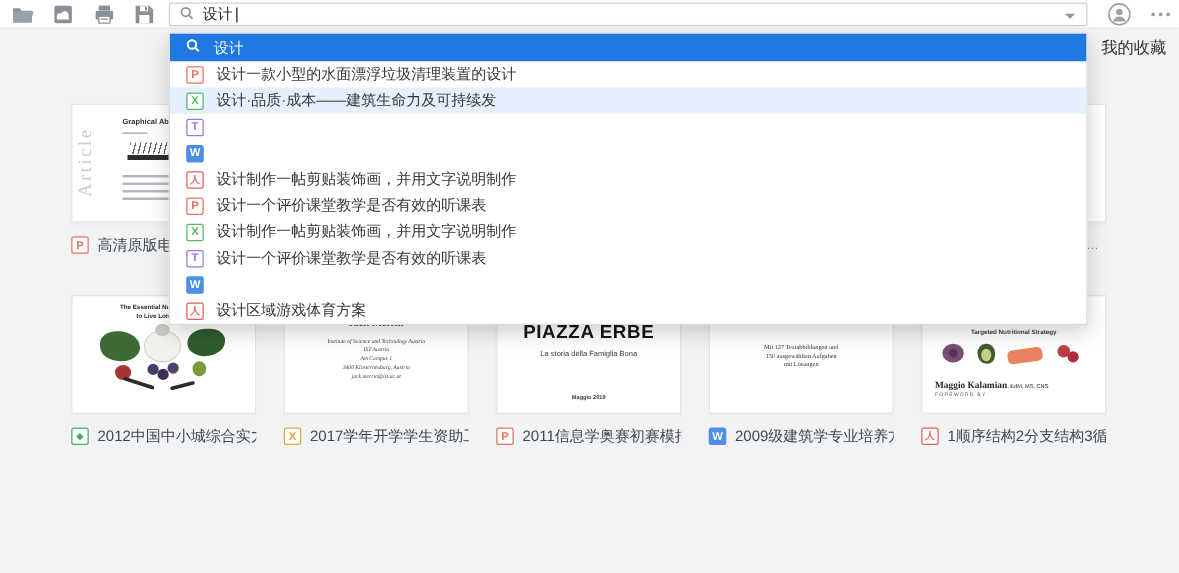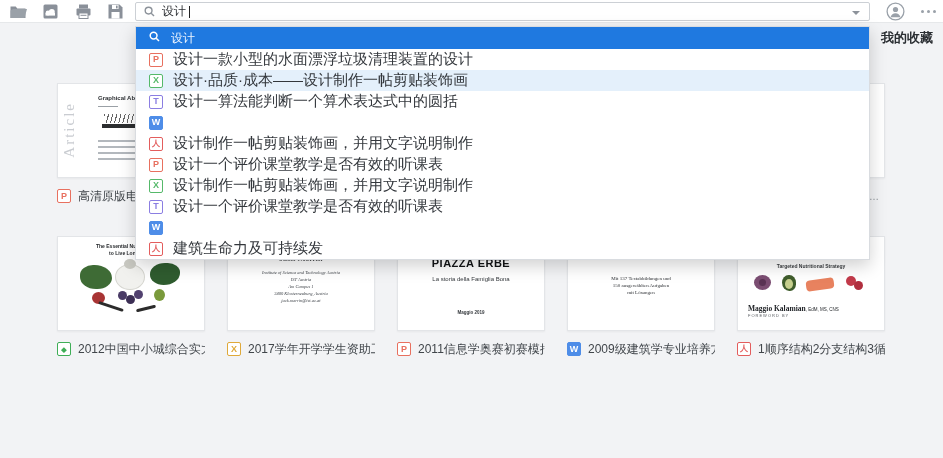--- a/index.html
+++ b/index.html
@@ -27,21 +27,21 @@
   .avatar { position:absolute; left:886px; top:2px; width:19px; height:19px; }
   .more { position:absolute; left:917px; top:2px; width:22px; height:19px;
           display:flex; align-items:center; justify-content:center; gap:3px; }
   .more i { width:3px; height:3px; border-radius:50%; background:#9aa1a9; display:block; }
 
   
   .tabbar { position:absolute; top:23px; left:0; width:943px; height:30px;
             display:flex; justify-content:flex-end; align-items:center;
             gap:15px; padding-right:10px; }
   .tab { font-size:13px; color:#2b2f33; cursor:pointer; }
-  .tab.fav { font-weight:bold; }
+  .tab.fav { font-weight:normal; }
 
   
   .row { position:absolute; left:57px; display:flex; gap:22px; }
   .row1 { top:83px; } .row2 { top:236px; }
   .card { width:148px; }
   .thumb { height:95px; background:#fff; border:1px solid #e3e5e8;
            box-shadow:0 1px 2px rgba(0,0,0,.05); position:relative; overflow:hidden; }
   .clabel { margin-top:10px; height:16px; display:flex; align-items:center; gap:7px; }
   .clabel .ltxt { font-size:12px; color:#41464b; white-space:nowrap; overflow:hidden; }
 
@@ -75,21 +75,21 @@
 
   
   .dropdown { position:absolute; left:135px; top:26px; width:735px; background:#fff;
               border:1px solid #d9dce0; box-shadow:0 6px 16px rgba(0,0,0,.18); z-index:10; }
   .dd-query { height:22px; background:#1f79e0; display:flex; align-items:center;
               gap:11px; padding-left:13px; }
   .dd-query span { font-size:12px; color:#eef5fe; }
   .dd-item { height:21px; display:flex; align-items:center; gap:10px;
              padding-left:13px; cursor:pointer; }
   .dd-item.hov { background:#e4f0fb; }
-  .dd-item .dtxt { font-size:15px; color:#33373c; white-space:nowrap; overflow:hidden;text-align:center; }
+  .dd-item .dtxt { font-size:12px; color:#33373c; white-space:nowrap; overflow:hidden;text-align:center; }
 
   
   .frag { margin-left:auto; margin-right:6px; font-size:10px; color:#8b9096; }
 </style>
 </head>
 <body>
 
 <div class="screen">
 
   <div class="toolbar">
@@ -239,21 +239,21 @@
       </div>
       <div class="clabel">
         <span class="fico f-xlsy">X</span>
         <span class="ltxt">2017学年开学学生资助工...</span>
       </div>
     </div>
 
     <div class="card">
       <div class="thumb">
         <div class="pp-center">
-          <div style="margin-top:20px;font-size:11px;font-weight:bold;letter-spacing:.5px;color:#121416">PIAZZA ERBE</div>
+          <div style="margin-top:20px;font-size:15px;font-weight:bold;letter-spacing:.5px;color:#121416">PIAZZA ERBE</div>
           <div style="margin-top:7px;font-size:6px;color:#34383c">La storia della Famiglia Bona</div>
           <div style="margin-top:28px;font-size:4.5px;font-weight:bold;color:#34383c">Maggio 2019</div>
         </div>
       </div>
       <div class="clabel">
         <span class="fico f-ppt">P</span>
         <span class="ltxt">2011信息学奥赛初赛模拟...</span>
       </div>
     </div>
 
@@ -306,25 +306,24 @@
             <line x1="7.2" y1="7.2" x2="10" y2="10" stroke="#ffffff" stroke-width="1.5"></line>
           </svg></span>
       <span>设计</span>
     </div>
     <div class="dd-item">
       <span class="fico f-ppt">P</span>
       <span class="dtxt">设计一款小型的水面漂浮垃圾清理装置的设计</span>
     </div>
     <div class="dd-item hov">
       <span class="fico f-xls">X</span>
-      <span class="dtxt">设计·品质·成本——设计制作一帖剪贴装饰画</span>
+      <span class="dtxt">设计·品质·成本——建筑生命力及可持续发</span>
     </div>
     <div class="dd-item">
       <span class="fico f-txt">T</span>
-      <span class="dtxt">设计一算法能判断一个算术表达式中的圆括</span>
     </div>
     <div class="dd-item">
       <span class="fico f-doc">W</span>
     </div>
     <div class="dd-item">
       <span class="fico f-pdf" style="font-size:8px">人</span>
       <span class="dtxt">设计制作一帖剪贴装饰画，并用文字说明制作</span>
     </div>
     <div class="dd-item">
       <span class="fico f-ppt">P</span>
@@ -336,17 +335,17 @@
     </div>
     <div class="dd-item">
       <span class="fico f-txt">T</span>
       <span class="dtxt">设计一个评价课堂教学是否有效的听课表</span>
     </div>
     <div class="dd-item">
       <span class="fico f-doc">W</span>
     </div>
     <div class="dd-item">
       <span class="fico f-pdf" style="font-size:8px">人</span>
-      <span class="dtxt">建筑生命力及可持续发</span>
+      <span class="dtxt">设计区域游戏体育方案</span>
     </div>
   </div>
 
 </div>
 
 </body></html>

